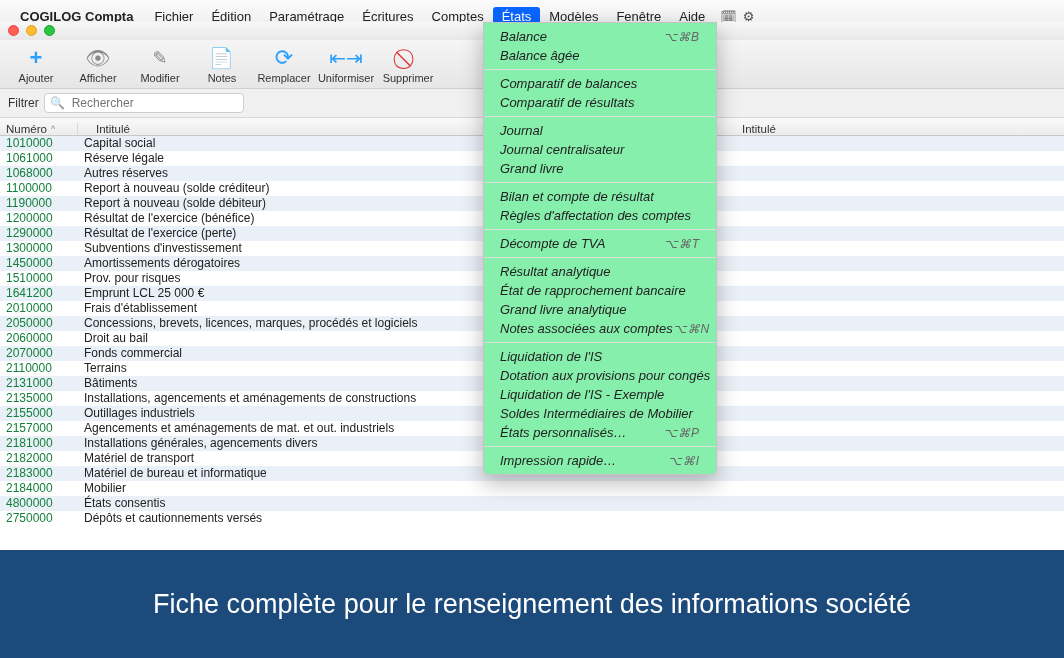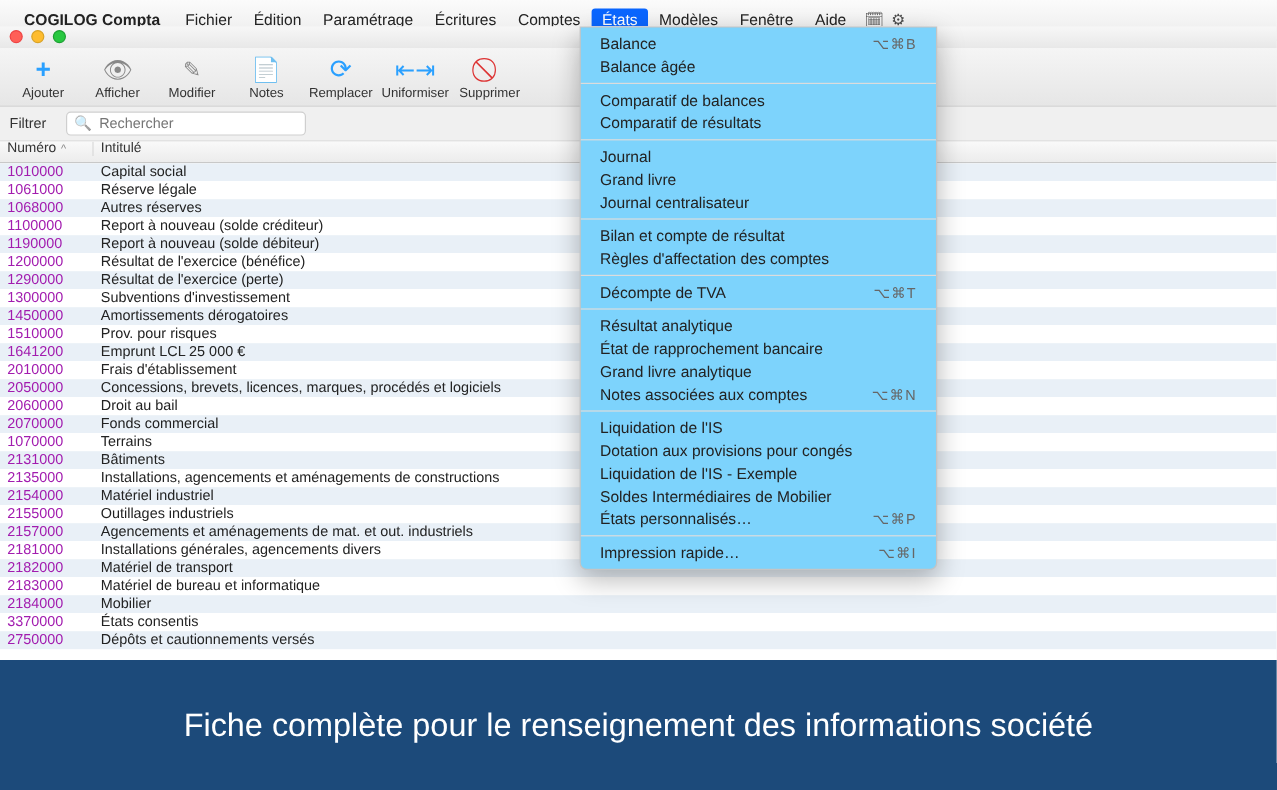--- a/index.html
+++ b/index.html
@@ -60,21 +60,21 @@
   .icon-plus{color:#2aa0ff;font-size:22px;font-weight:700;}
   .icon-eye{color:#888;font-size:20px;}
   .icon-pencil{color:#888;font-size:18px;}
   .icon-notes{color:#f0a020;font-size:20px;}
   .icon-replace{color:#2aa0ff;font-size:22px;}
   .icon-unif{color:#2aa0ff;font-size:20px;}
   .icon-del{color:#d33;font-size:20px;}
 
   
   .filterbar {
-    display:flex; align-items:center; gap:16px;
+    display:flex; align-items:center; gap:5px;
     padding:4px 8px;
     background:#f0f0f0;
     border-bottom:1px solid #d9d9d9;
     font-size:12px;
   }
   .filterbar label { color:#333; }
   .filterbar .searchwrap {
     flex:0 0 200px; position:relative;
     background:#fff; border:1px solid #cfcfcf; border-radius:4px;
     height:20px; display:flex; align-items:center; padding:0 6px;
@@ -84,44 +84,45 @@
   .filterbar input {
     border:0; outline:0; font-size:12px; width:100%; background:transparent; color:#333;
   }
 
   
   .tablewrap { flex:1; overflow:hidden; background:#fff; position:relative; }
   .thead {
     display:flex; background:linear-gradient(#f9f9f9,#ececec);
     border-bottom:1px solid #c8c8c8;
     font-size:11.5px; color:#333;
-    height:18px; align-items:flex-start;
+    height:18px; align-items:flex-end;gap:12px;
   }
   .thead .col-num { width:78px; padding-left:6px; display:flex; align-items:center; gap:4px; border-right:1px solid #d9d9d9; }
   .thead .col-num .sort { font-size:9px; opacity:.6; }
   .thead .col-int { padding-left:6px; }
   .thead .col-int2 { position:absolute; left:736px; }
   .tbody { position:absolute; top:18px; left:0; right:0; bottom:0; overflow:hidden; }
   .row { display:flex; height:15px; line-height:15px; font-size:12px; }
   .row:nth-child(odd){ background:#e9f0f7; }
   .row:nth-child(even){ background:#ffffff; }
-  .row .c-num { width:78px; padding-left:6px; color:#a21caf; }
+  .row .c-num { width:78px; padding-left:6px; color:#15803d; }
   .row .c-int { padding-left:6px; color:#222; white-space:nowrap; }
 
   
   .dropdown {
     position:absolute;
-    top:22px; left:483px; width:298px;
-    background:#7dd3fc;
+    top:22px; left:483px; width:234px;
+    background:#86efac;
     border:1px solid #c4c4c4;
     border-radius:0 0 6px 6px;
     box-shadow:0 8px 22px rgba(0,0,0,.28);
     padding:4px 0;
     font-size:13px; color:#222;
     z-index:50;
+    font-style:italic;
   }
   .dropdown .ditem {
     display:flex; justify-content:space-between; align-items:center;
     padding:2px 16px 2px 16px;
     white-space:nowrap;
   }
   .dropdown .ditem .sc { color:#666; font-size:12px; letter-spacing:1px; }
   .dropdown .sep { height:1px; background:#dcdcdc; margin:4px 0; }
 
   
@@ -262,36 +263,32 @@
         </div>
         <div class="row">
           <div class="c-num">2060000</div>
           <div class="c-int">Droit au bail</div>
         </div>
         <div class="row">
           <div class="c-num">2070000</div>
           <div class="c-int">Fonds commercial</div>
         </div>
         <div class="row">
-          <div class="c-num">1070000</div>
+          <div class="c-num">2110000</div>
           <div class="c-int">Terrains</div>
         </div>
         <div class="row">
           <div class="c-num">2131000</div>
           <div class="c-int">Bâtiments</div>
         </div>
         <div class="row">
           <div class="c-num">2135000</div>
           <div class="c-int">Installations, agencements et aménagements de constructions</div>
         </div>
         <div class="row">
-          <div class="c-num">2154000</div>
-          <div class="c-int">Matériel industriel</div>
-        </div>
-        <div class="row">
           <div class="c-num">2155000</div>
           <div class="c-int">Outillages industriels</div>
         </div>
         <div class="row">
           <div class="c-num">2157000</div>
           <div class="c-int">Agencements et aménagements de mat. et out. industriels</div>
         </div>
         <div class="row">
           <div class="c-num">2181000</div>
           <div class="c-int">Installations générales, agencements divers</div>
@@ -302,21 +299,21 @@
         </div>
         <div class="row">
           <div class="c-num">2183000</div>
           <div class="c-int">Matériel de bureau et informatique</div>
         </div>
         <div class="row">
           <div class="c-num">2184000</div>
           <div class="c-int">Mobilier</div>
         </div>
         <div class="row">
-          <div class="c-num">3370000</div>
+          <div class="c-num">4800000</div>
           <div class="c-int">États consentis</div>
         </div>
         <div class="row">
           <div class="c-num">2750000</div>
           <div class="c-int">Dépôts et cautionnements versés</div>
         </div>
       </div>
   </div>
 </div>
 
@@ -333,24 +330,24 @@
       <span>Comparatif de balances</span>
     </div>
     <div class="ditem">
       <span>Comparatif de résultats</span>
     </div>
     <div class="sep"></div>
     <div class="ditem">
       <span>Journal</span>
     </div>
     <div class="ditem">
+      <span>Journal centralisateur</span>
+    </div>
+    <div class="ditem">
       <span>Grand livre</span>
-    </div>
-    <div class="ditem">
-      <span>Journal centralisateur</span>
     </div>
     <div class="sep"></div>
     <div class="ditem">
       <span>Bilan et compte de résultat</span>
     </div>
     <div class="ditem">
       <span>Règles d'affectation des comptes</span>
     </div>
     <div class="sep"></div>
     <div class="ditem">

